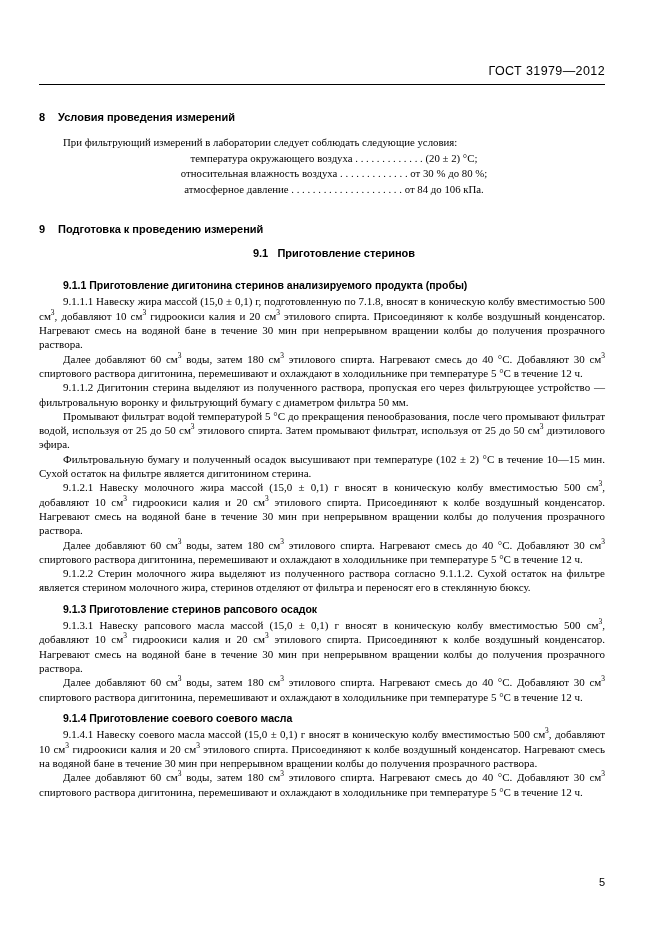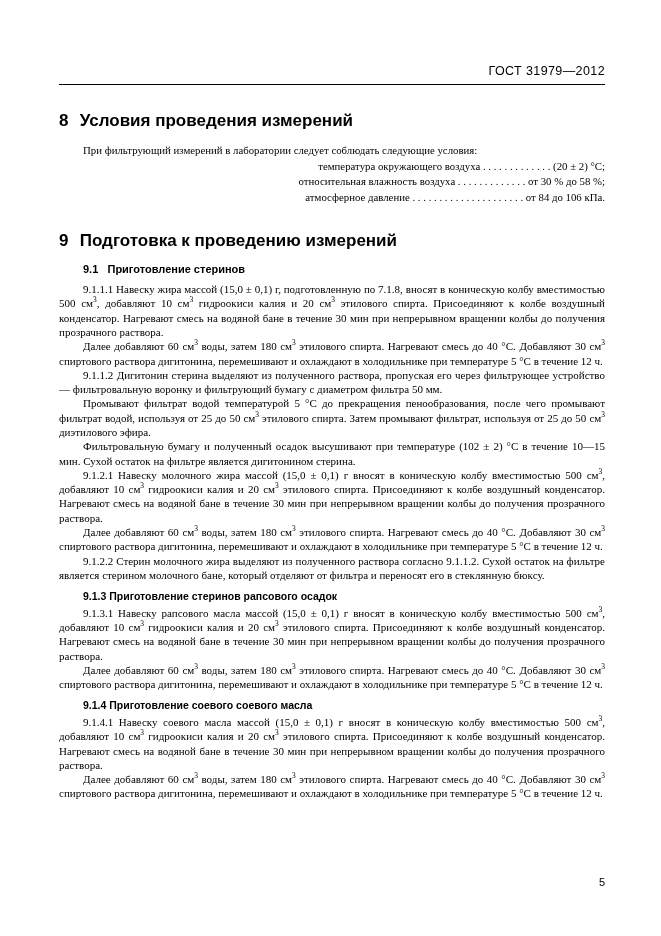--- a/index.html
+++ b/index.html
@@ -13,52 +13,53 @@
     font-family: "Liberation Serif", serif;
     color: #000000;
     position: relative;
     overflow: hidden;
   }
   .page {
     position: relative;
     width: 661px;
     height: 936px;
     box-sizing: border-box;
-    padding: 56px 56px 40px 59px;
+    padding: 56px 56px 40px 39px;
   }
   .header {
     text-align: right;
     font-family: "Liberation Sans", sans-serif;
     font-size: 12.5px;
     letter-spacing: 0.4px;
     margin: 8px 0 0 0;
   }
   .header-rule {
     border-top: 1px solid #000;
     margin: 6px 0 0 0;
     width: 100%;
   }
   h2.section {
     font-family: "Liberation Sans", sans-serif;
-    font-size: 17px;
+    font-size: 11px;
     font-weight: bold;
     margin: 26px 0 12px 0;
     padding: 0;
   }
   h2.section .num {
     display: inline-block;
     min-width: 16px;
   }
   h3.subsection {
     font-family: "Liberation Sans", sans-serif;
     font-size: 11px;
     font-weight: bold;
-    margin: 12px 0 7px 0;
+    margin: 12px 0 20px 0;
     padding: 0;
     text-indent: 24px;
+    text-align: center;
   }
   h4.subsub {
     font-family: "Liberation Sans", sans-serif;
     font-size: 10.5px;
     font-weight: bold;
     margin: 8px 0 2px 0;
     padding: 0;
     text-indent: 24px;
     line-height: 1.28;
   }
@@ -67,21 +68,21 @@
     line-height: 1.30;
     margin: 0 0 0 0;
     text-align: justify;
     text-indent: 24px;
     hyphens: manual;
   }
   p.cond {
     font-size: 10.8px;
     line-height: 1.42;
     margin: 0;
-    text-align: right;
+    text-align: center;
     text-indent: 24px;
     white-space: nowrap;
   }
   .lead {
     font-size: 10.8px;
     line-height: 1.30;
     margin: 0 0 2px 0;
     text-indent: 24px;
     text-align: justify;
   }
@@ -109,47 +110,48 @@
 
   <h2 class="section">
     <span class="num">8</span>
     <span>Условия проведения измерений</span>
   </h2>
 
   <p class="lead">При фильтрующий измерений в лаборатории следует соблюдать следующие условия:</p>
 
   <div>
     <p class="cond">температура окружающего воздуха . . . . . . . . . . . . .  (20 ± 2) °С;</p>
-    <p class="cond">относительная влажность воздуха . . . . . . . . . . . . .  от 30 % до 58 %;</p>
+    <p class="cond">относительная влажность воздуха . . . . . . . . . . . . .  от 30 % до 80 %;</p>
     <p class="cond">атмосферное давление . . . . . . . . . . . . . . . . . . . . .  от 84 до 106 кПа.</p>
   </div>
 
   <h2 class="section">
     <span class="num">9</span>
     <span>Подготовка к проведению измерений</span>
   </h2>
 
   <h3 class="subsection">
     <span>9.1</span>
     <span>&nbsp;</span>
     <span>Приготовление стеринов</span>
   </h3>
 
   <div class="blk">
+    <h4 class="subsub">9.1.1  Приготовление дигитонина стеринов анализируемого продукта (пробы)</h4>
     <p class="body">9.1.1.1  Навеску жира массой (15,0 ± 0,1) г, подготовленную по 7.1.8, вносят в коническую колбу вместимостью 500 см<sup>3</sup>, добавляют 10 см<sup>3</sup> гидроокиси калия и 20 см<sup>3</sup> этилового спирта. Присоединяют к колбе воздушный конденсатор. Нагревают смесь на водяной бане в течение 30 мин при непрерывном вращении колбы до получения прозрачного раствора.</p>
     <p class="body">Далее добавляют 60 см<sup>3</sup> воды, затем 180 см<sup>3</sup> этилового спирта. Нагревают смесь до 40 °С. Добавляют 30 см<sup>3</sup> спиртового раствора дигитонина, перемешивают и охлаждают в холодильнике при температуре 5 °С в течение 12 ч.</p>
     <p class="body">9.1.1.2  Дигитонин стерина выделяют из полученного раствора, пропуская его через фильтрующее устройство — фильтровальную воронку и фильтрующий бумагу с диаметром фильтра 50 мм.</p>
     <p class="body">Промывают фильтрат водой температурой 5 °С до прекращения пенообразования, после чего промывают фильтрат водой, используя от 25 до 50 см<sup>3</sup> этилового спирта. Затем промывают фильтрат, используя от 25 до 50 см<sup>3</sup> диэтилового эфира.</p>
     <p class="body">Фильтровальную бумагу и полученный осадок высушивают при температуре (102 ± 2) °С в течение 10—15 мин. Сухой остаток на фильтре является дигитонином стерина.</p>
   </div>
 
   <div class="blk">
     <p class="body">9.1.2.1  Навеску молочного жира массой (15,0 ± 0,1) г вносят в коническую колбу вместимостью 500 см<sup>3</sup>, добавляют 10 см<sup>3</sup> гидроокиси калия и 20 см<sup>3</sup> этилового спирта. Присоединяют к колбе воздушный конденсатор. Нагревают смесь на водяной бане в течение 30 мин при непрерывном вращении колбы до получения прозрачного раствора.</p>
     <p class="body">Далее добавляют 60 см<sup>3</sup> воды, затем 180 см<sup>3</sup> этилового спирта. Нагревают смесь до 40 °С. Добавляют 30 см<sup>3</sup> спиртового раствора дигитонина, перемешивают и охлаждают в холодильнике при температуре 5 °С в течение 12 ч.</p>
-    <p class="body">9.1.2.2  Стерин молочного жира выделяют из полученного раствора согласно 9.1.1.2. Сухой остаток на фильтре является стерином молочного бане, который отделяют от фильтра и переносят его в стеклянную бюксу.</p>
+    <p class="body">9.1.2.2  Стерин молочного жира выделяют из полученного раствора согласно 9.1.1.2. Сухой остаток на фильтре является стерином молочного жира, стеринов отделяют от фильтра и переносят его в стеклянную бюксу.</p>
   </div>
 
   <div class="blk">
     <h4 class="subsub">9.1.3  Приготовление стеринов рапсового осадок</h4>
     <p class="body">9.1.3.1  Навеску рапсового масла массой (15,0 ± 0,1) г вносят в коническую колбу вместимостью 500 см<sup>3</sup>, добавляют 10 см<sup>3</sup> гидроокиси калия и 20 см<sup>3</sup> этилового спирта. Присоединяют к колбе воздушный конденсатор. Нагревают смесь на водяной бане в течение 30 мин при непрерывном вращении колбы до получения прозрачного раствора.</p>
     <p class="body">Далее добавляют 60 см<sup>3</sup> воды, затем 180 см<sup>3</sup> этилового спирта. Нагревают смесь до 40 °С. Добавляют 30 см<sup>3</sup> спиртового раствора дигитонина, перемешивают и охлаждают в холодильнике при температуре 5 °С в течение 12 ч.</p>
   </div>
 
   <div class="blk">
     <h4 class="subsub">9.1.4  Приготовление соевого соевого масла</h4>

